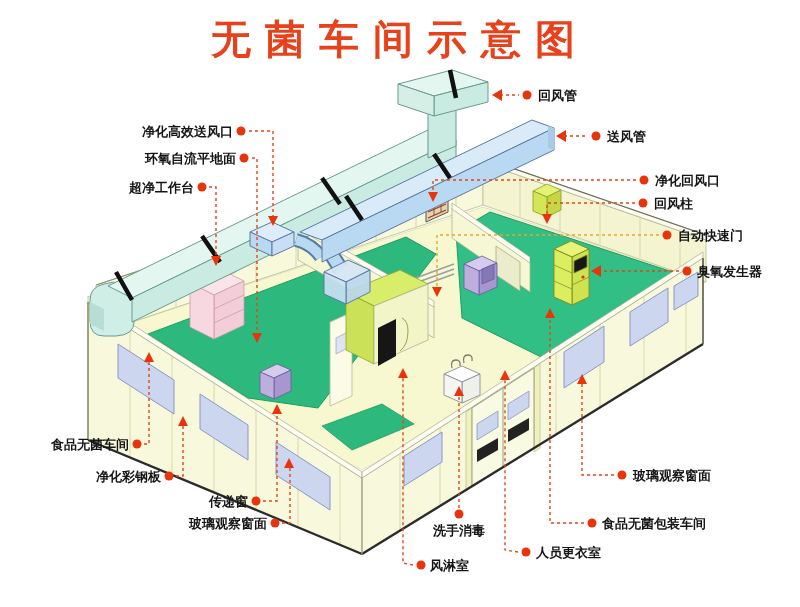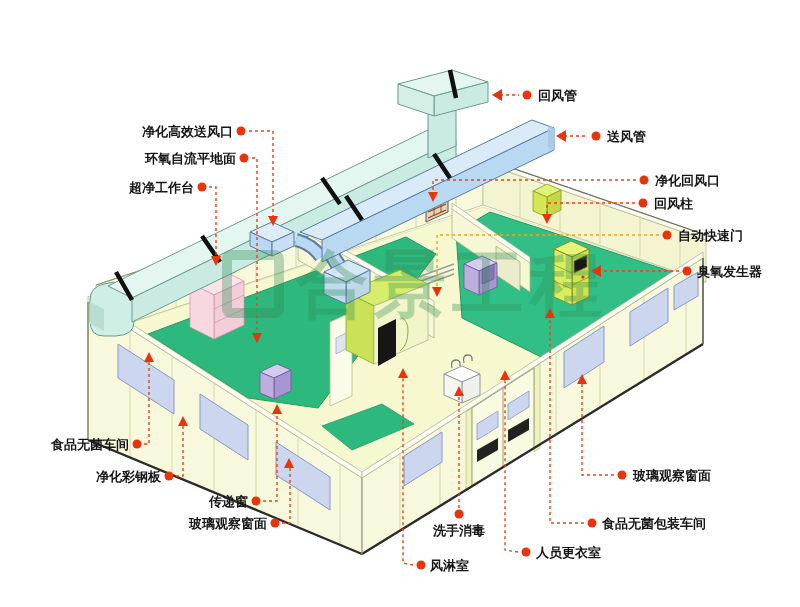--- a/index.html
+++ b/index.html
@@ -186,24 +186,20 @@
       </g>
       <g fill-opacity="0.92">
         <polygon points="324,272 348,260 370,270 346,282" fill="#d4e6f6"></polygon>
         <polygon points="346,282 370,270 370,292 346,304" fill="#bcd6ee"></polygon>
         <polygon points="324,272 346,282 346,304 324,294" fill="#c8def2"></polygon>
       </g>
       <path d="M346,196 L362,220 M434,154 L450,178" stroke="#111" stroke-width="4.5" fill="none"></path>
     </g>
   </svg>
 
-  <div id="watermark">
-    <div class="logo"></div>
-    <div class="wm-text">合景工程</div>
-  </div>
 
   <svg id="anno" width="800" height="607" viewBox="0 0 800 607">
 
     <g>
       <polyline class="leader" points="249,131 273,131 273,218"></polyline>
       <polyline class="leader" points="252,158 257,158 257,334"></polyline>
       <polyline class="leader" points="209,187 216,187 216,258"></polyline>
       <polyline class="leader" points="144,444 149,444 149,360"></polyline>
       <polyline class="leader" points="176,476 183,476 183,424"></polyline>
       <polyline class="leader" points="263,501 277,501 277,412"></polyline>
@@ -278,13 +274,14 @@
       <text class="lbl" x="678" y="240">自动快速门</text>
       <text class="lbl" x="697" y="276">臭氧发生器</text>
       <text class="lbl" x="633" y="480">玻璃观察窗面</text>
       <text class="lbl" x="602" y="528">食品无菌包装车间</text>
       <text class="lbl" x="536" y="557">人员更衣室</text>
       <text class="lbl" x="459" y="535" text-anchor="middle">洗手消毒</text>
       <text class="lbl" x="430" y="570">风淋室</text>
     </g>
   </svg>
 
+  <div id="title">无菌车间示意图</div>
 </div>
 
 </body></html>

